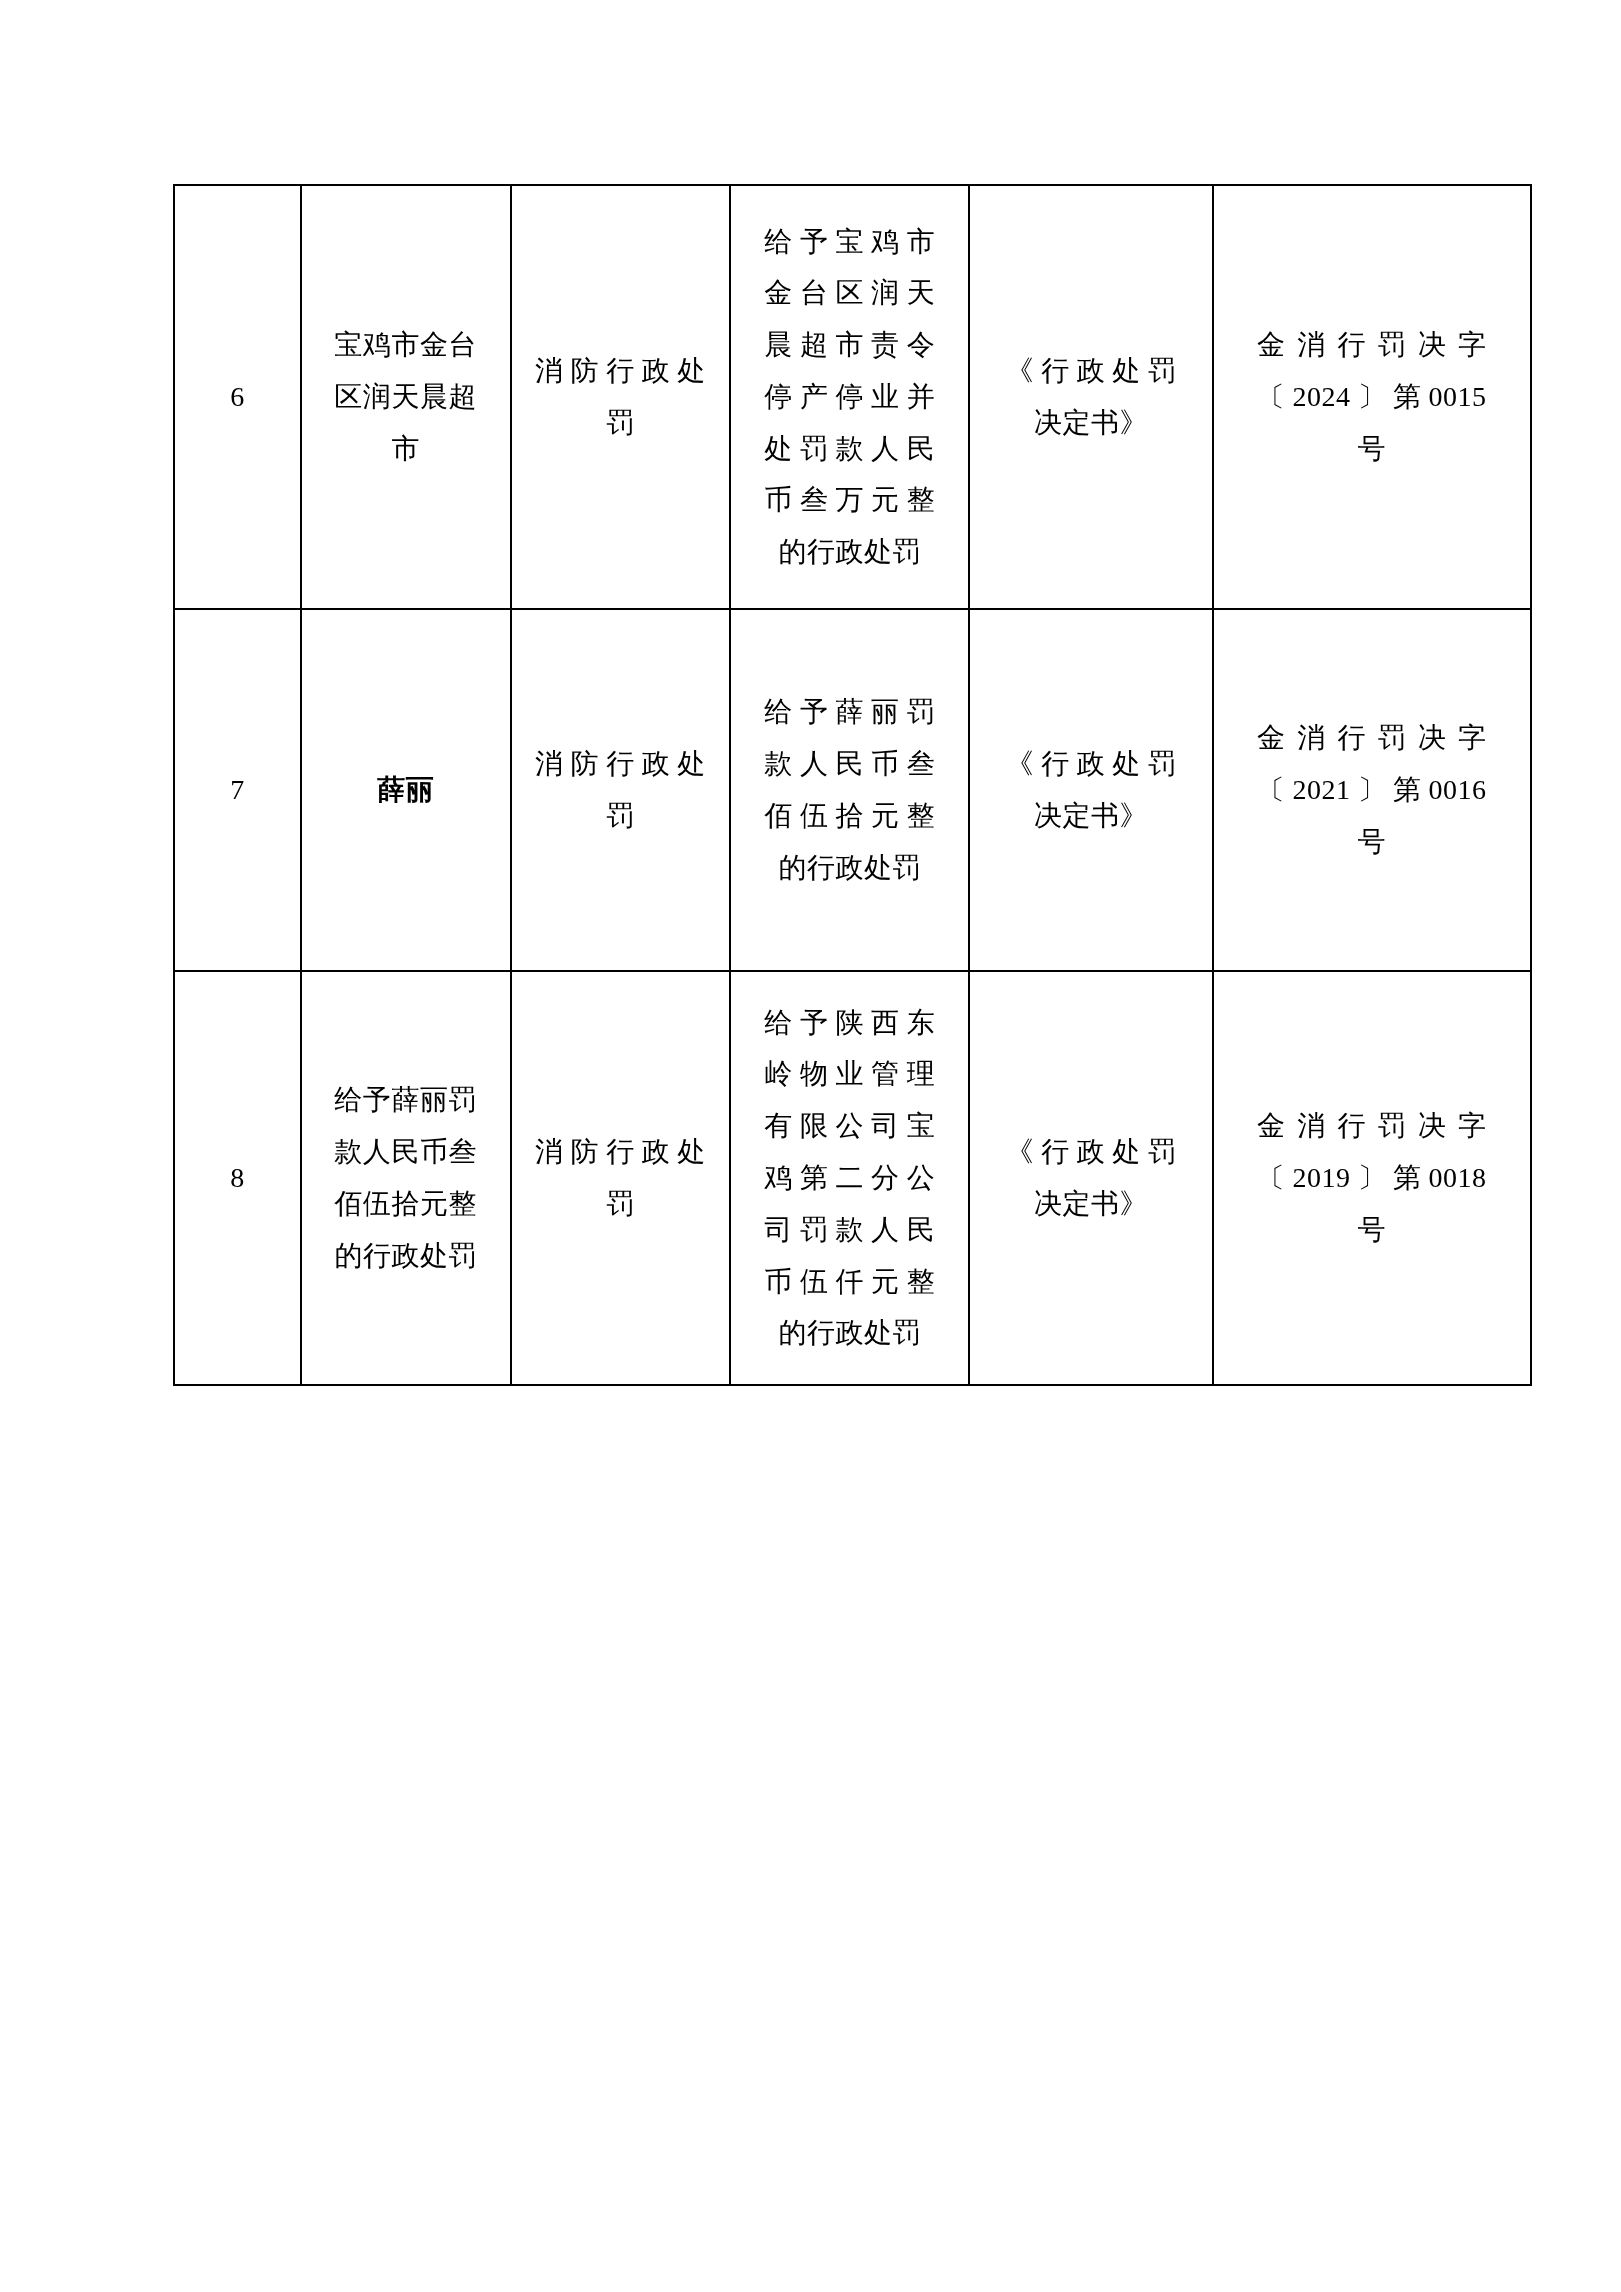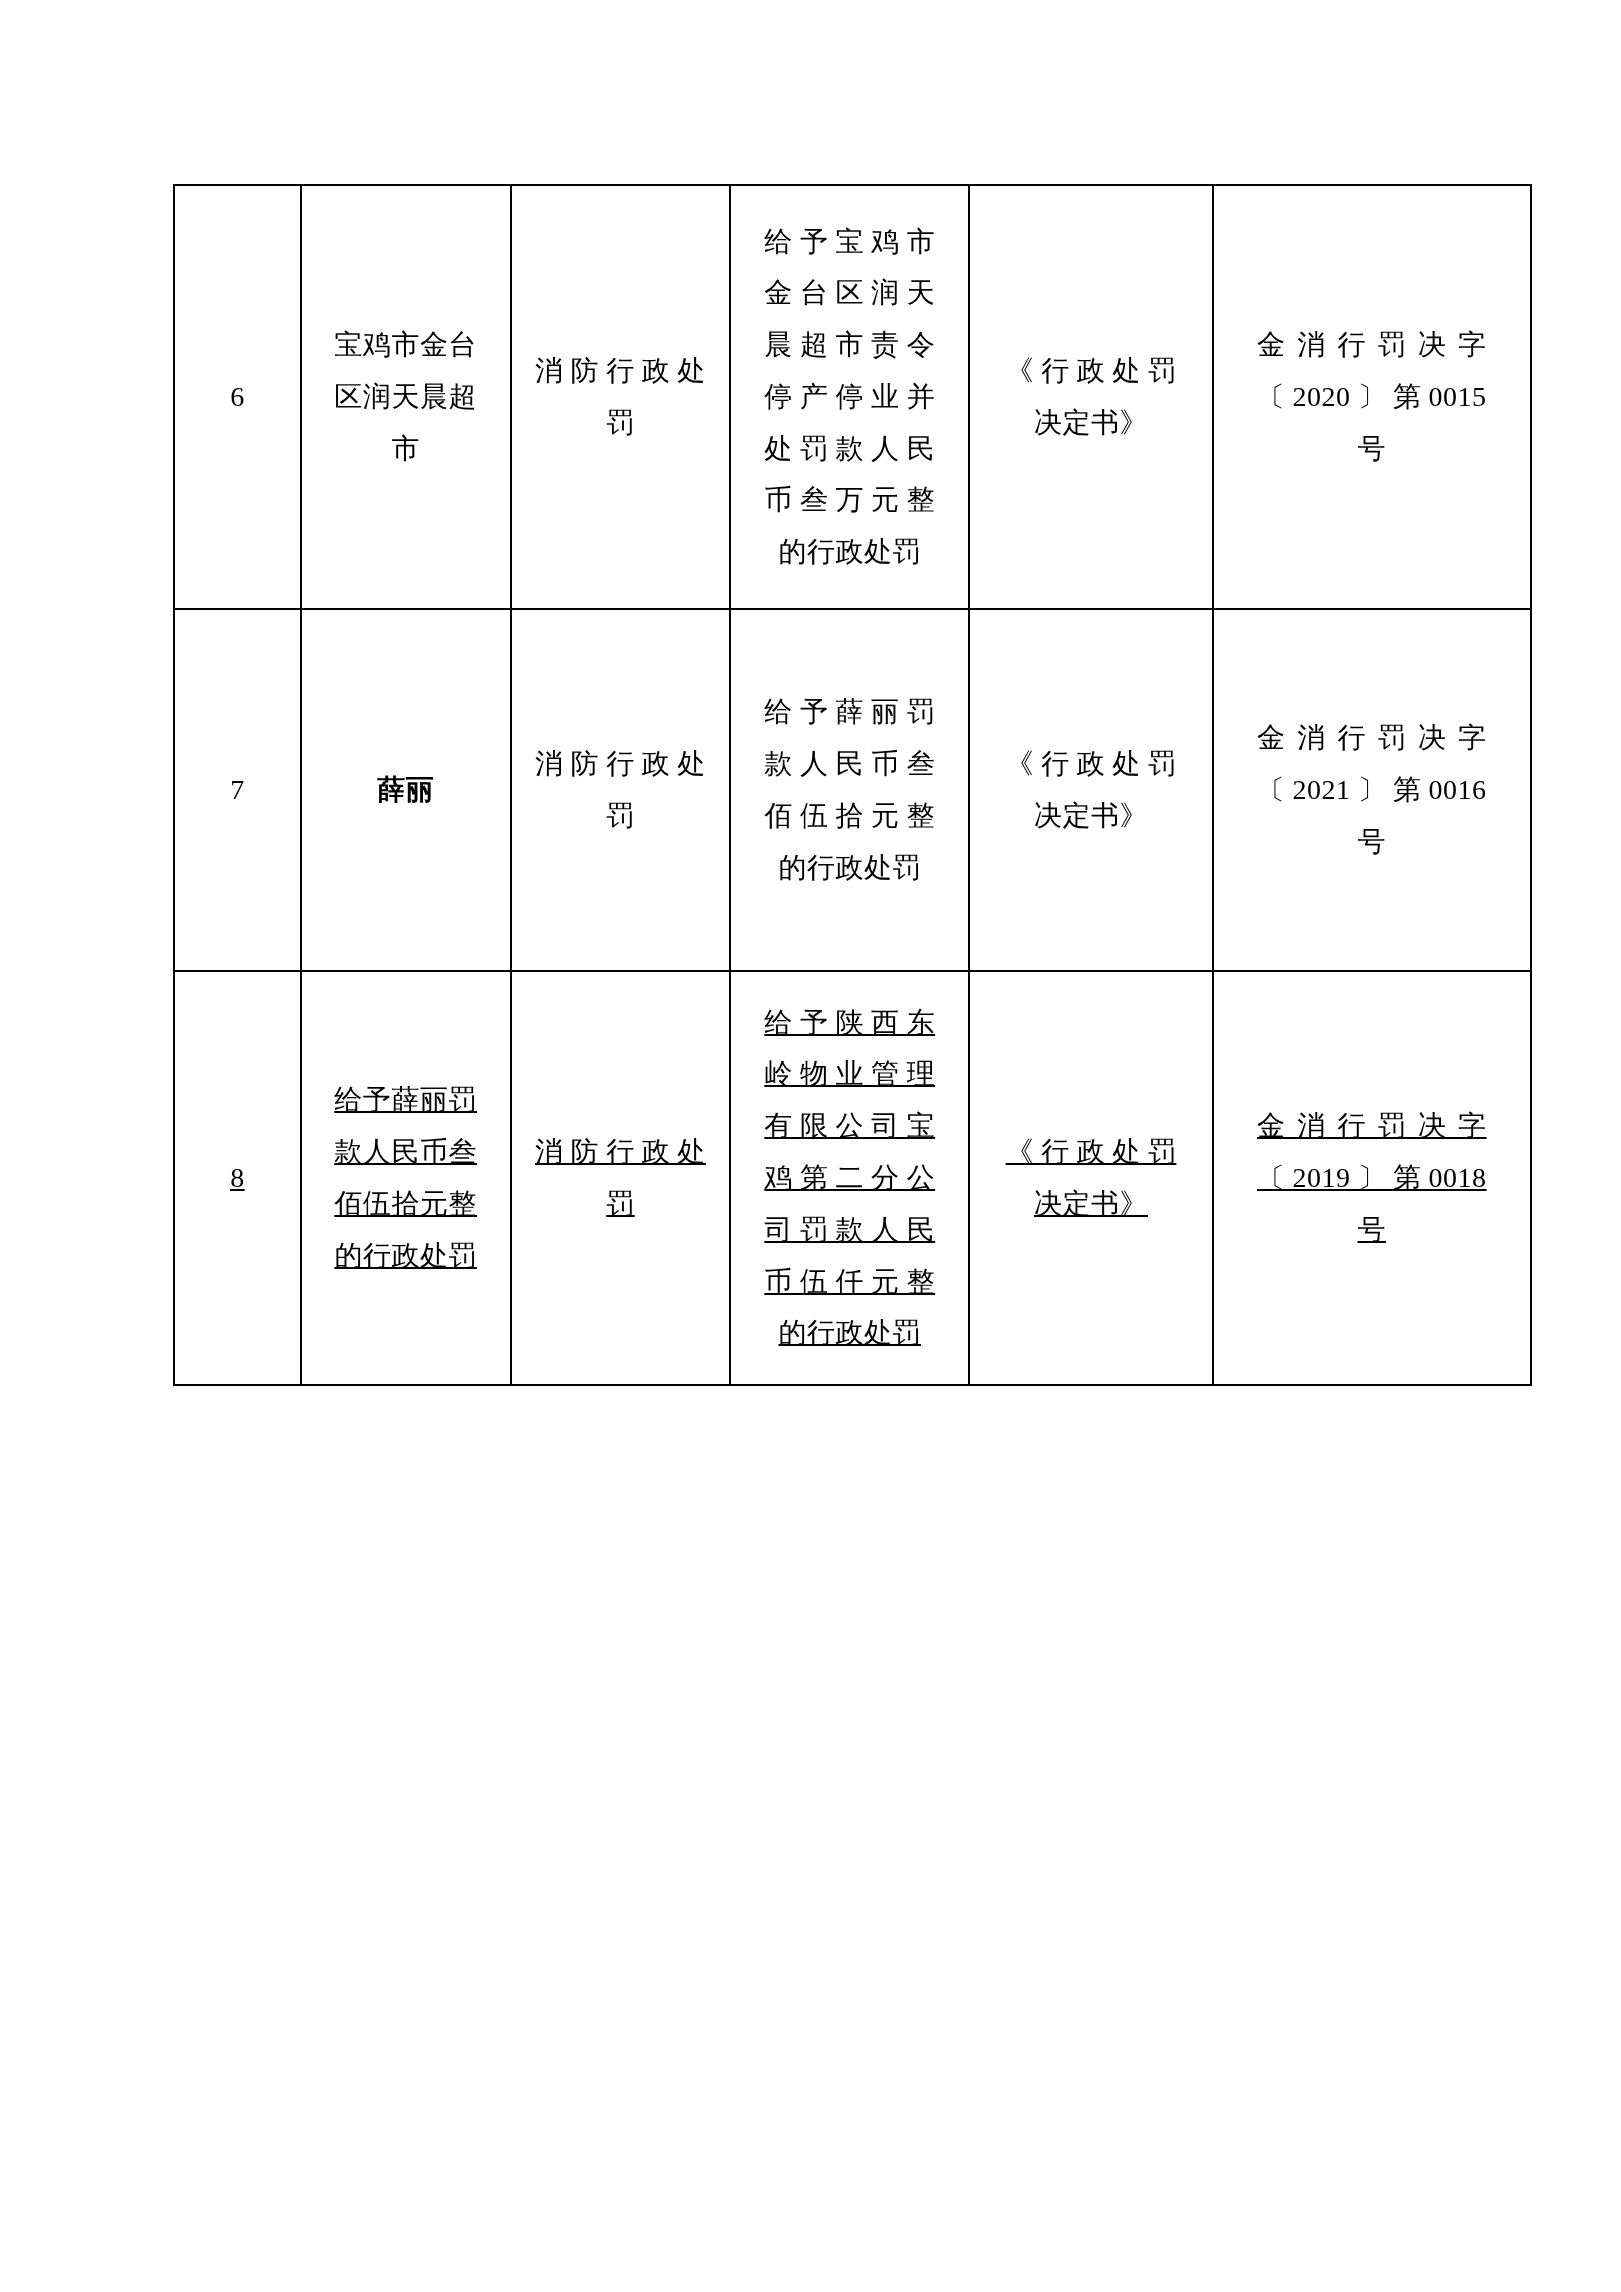--- a/index.html
+++ b/index.html
@@ -79,21 +79,21 @@
   }
   .narrow-text-num {
     display: block;
     width: 8.2em;
     margin: 0 auto;
     text-align: justify;
     text-align-last: center;
   }
   .row-6 td { height: 402px; }
   .row-7 td { height: 341px; }
-  .row-8 td { height: 392px; text-decoration: underline; }
+  .row-8 td { height: 392px; }
 </style>
 </head>
 <body>
 
 <div class="page">
   <table class="doc-table">
     <tbody>
       <tr class="row-6">
         <td class="col-index cell-index">6</td>
         <td class="col-subject">
@@ -102,21 +102,21 @@
         <td class="col-type">
             <span class="narrow-text-6">消防行政处罚</span>
           </td>
         <td class="col-content">
             <span class="narrow-text-6">给予宝鸡市金台区润天晨超市责令停产停业并处罚款人民币叁万元整的行政处罚</span>
           </td>
         <td class="col-doc">
             <span class="narrow-text-doc">《行政处罚决定书》</span>
           </td>
         <td class="col-number">
-            <span class="narrow-text-num">金消行罚决字〔2020〕第0015号</span>
+            <span class="narrow-text-num">金消行罚决字〔2024〕第0015号</span>
           </td>
       </tr>
       <tr class="row-7">
         <td class="col-index cell-index">7</td>
         <td class="col-subject">
             <span class="cell-wrap">薛丽</span>
           </td>
         <td class="col-type">
             <span class="narrow-text-6">消防行政处罚</span>
           </td>

